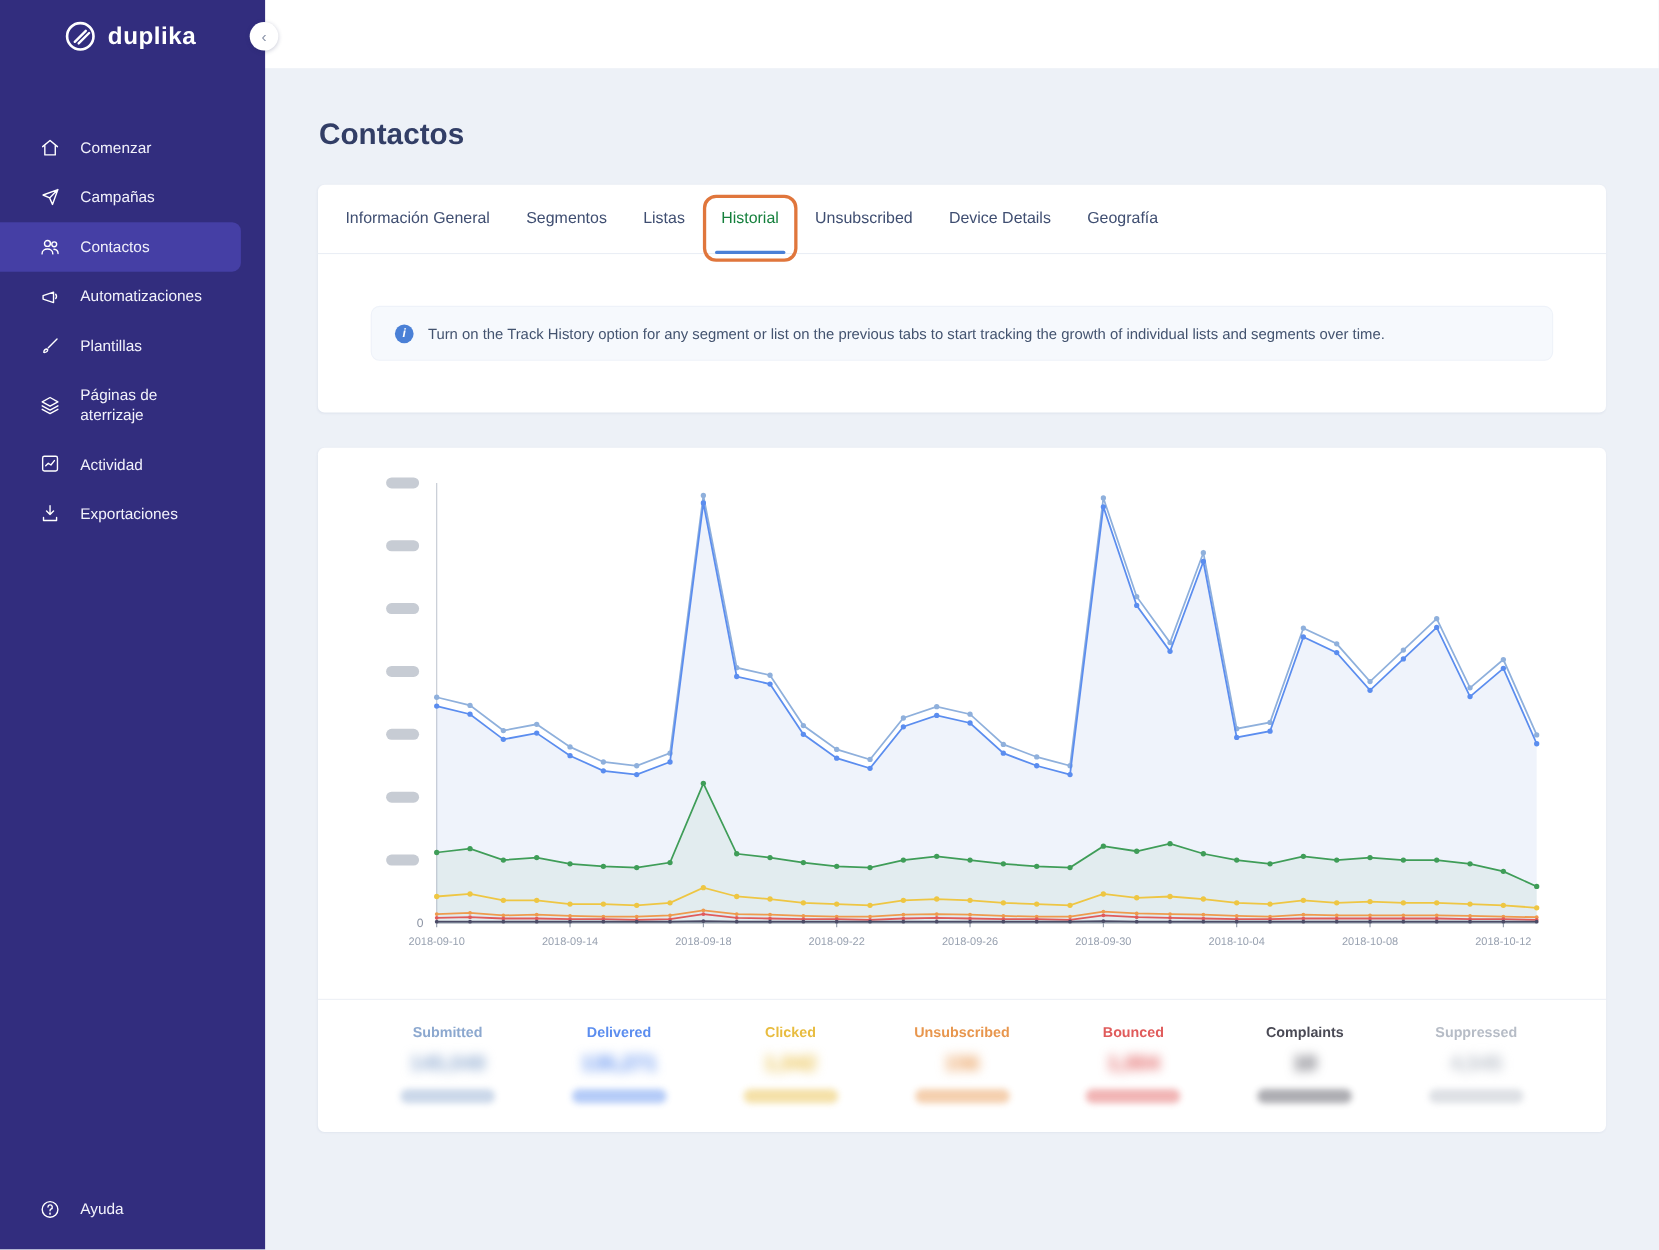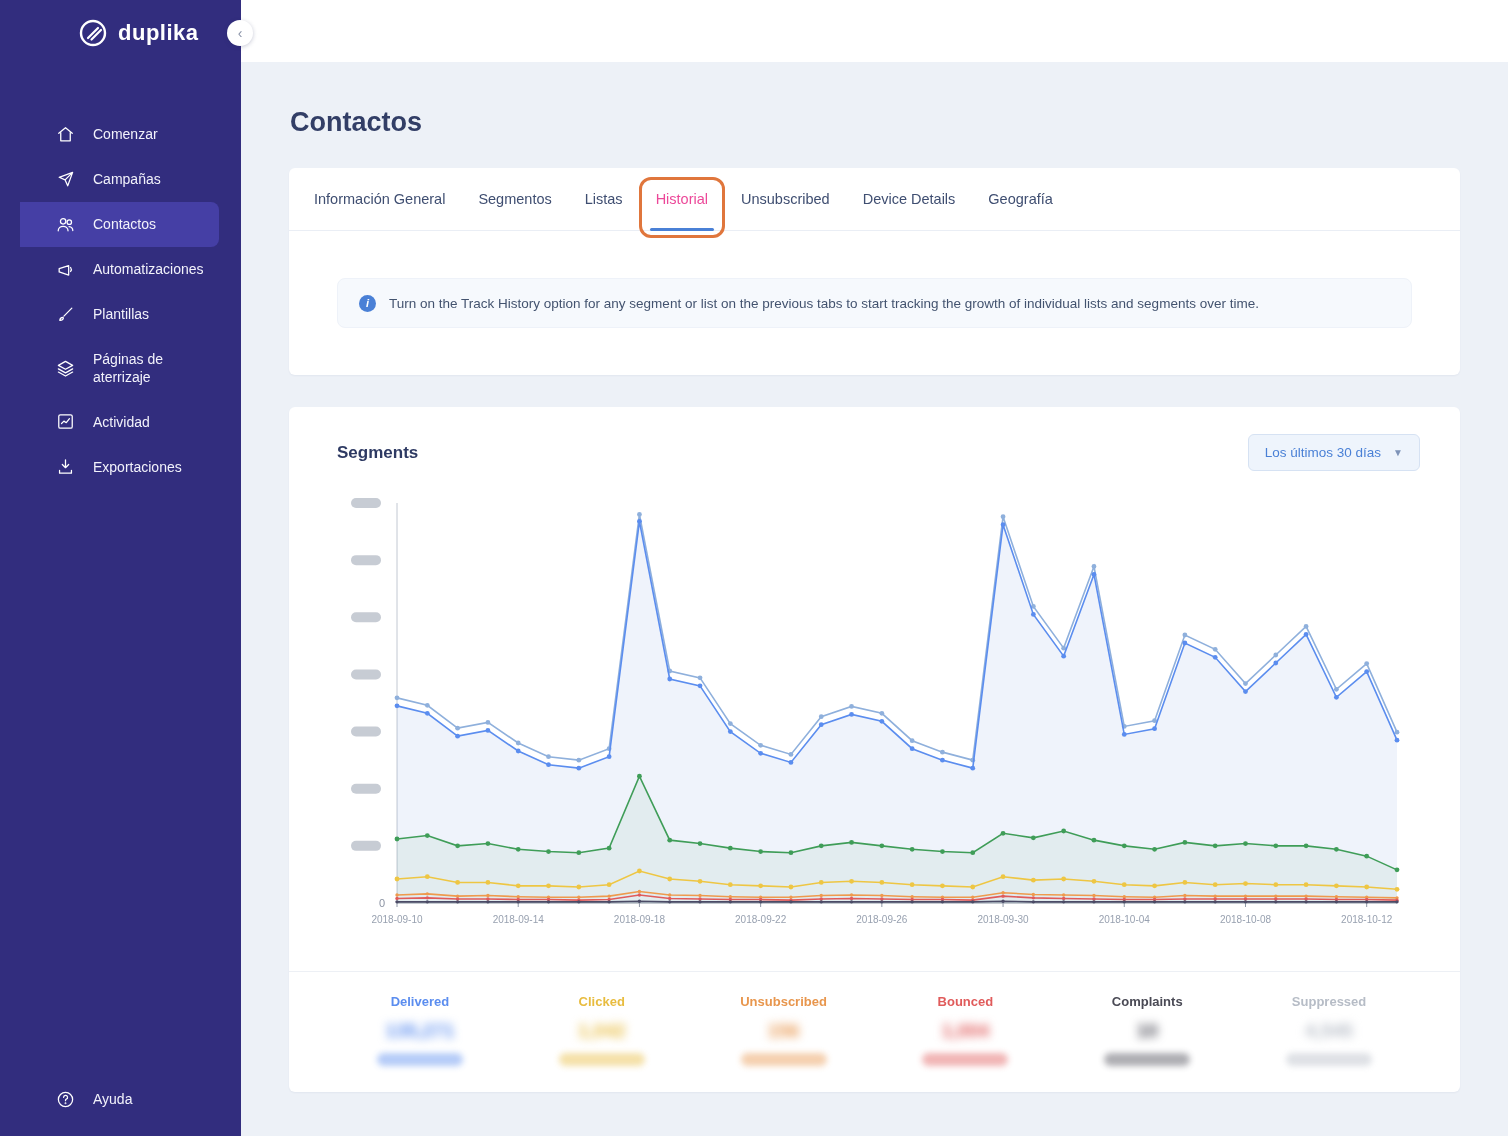--- a/index.html
+++ b/index.html
@@ -11,21 +11,20 @@
     overflow:hidden;
     color:#34406b;
   }
   
   .sidebar {
     position:absolute; left:0; top:0; width:241px; height:1136px;
     background:#322d7e;
     color:#fff;
     display:flex; flex-direction:column;
     z-index:5;
-    padding-left:20px;
   }
   .logo-row { display:flex; align-items:center; gap:10px; padding:18px 0 0 58px; }
   .logo-mark { width:30px; height:30px; }
   .logo-text { font-size:22px; font-weight:700; letter-spacing:.5px; color:#fff; }
   .nav { margin-top:64px; display:flex; flex-direction:column; }
   .nav-item {
     display:flex; align-items:center; gap:18px;
     padding:13px 16px 13px 36px; margin-right:22px;
     font-size:14px; font-weight:500; color:#f2f2fb;
     cursor:pointer; line-height:1.3;
@@ -58,21 +57,21 @@
     border-bottom:1px solid #eaeef5;
     position:relative;
     margin-top:24px;
   }
   .tab {
     position:relative; height:100%;
     display:flex; align-items:center;
     font-size:14.5px; font-weight:500; color:#3f4e71;
     cursor:pointer; white-space:nowrap;
   }
-  .tab.active { color:#ec4899; }
+  .tab.active { color:#15803d; }
   .tab.active::after {
     content:""; position:absolute; left:-6px; right:-6px; bottom:-1px;
     height:3px; background:#4a80d6; border-radius:2px;
   }
   .tab .ring { display:none; }
   .tab.highlighted .ring {
     display:block; position:absolute;
     left:-17px; right:-17px; top:9px; height:61px;
     border:3px solid #e0763c; border-radius:12px;
     pointer-events:none; z-index:3;
@@ -273,27 +272,20 @@
         </div>
       <div class="banner-wrap">
         <div class="banner">
           <span class="info-icon">i</span>
           <span class="banner-text">Turn on the Track History option for any segment or list on the previous tabs to start tracking the growth of individual lists and segments over time.</span>
         </div>
       </div>
     </section>
 
     <section class="card segments-card">
-      <div class="card-head">
-        <div class="card-title">Segments</div>
-        <div class="range-select">
-          <span>Los últimos 30 días</span>
-          <span class="caret">▼</span>
-        </div>
-      </div>
 
       <div class="chart-wrap">
         <svg id="chart" width="1082" height="462" viewBox="0 0 1082 462">
             <defs>
               <filter id="blob-blur" x="-50%" y="-50%" width="200%" height="200%">
                 <feGaussianBlur stddev="1.8"></feGaussianBlur>
               </filter>
             </defs>
             <line x1="64" y1="14" x2="64" y2="414" stroke="#c2c8d2" stroke-width="1"></line>
             <line x1="64" y1="414" x2="1064" y2="414" stroke="#8e97a6" stroke-width="1.2"></line>
@@ -570,20 +562,25 @@
             <circle cx="1003.3939393939394" cy="412.85714285714283" r="1.7" fill="#4b4b66"></circle>
             <circle cx="1033.6969696969697" cy="412.85714285714283" r="1.7" fill="#4b4b66"></circle>
             <circle cx="1064" cy="412.85714285714283" r="1.7" fill="#4b4b66"></circle>
           </svg>
       </div>
 
       <div class="divider"></div>
 
       <div class="stats-row">
 
+          <div class="stat" style="--c: #8ca8cf;">
+            <div class="stat-label">Submitted</div>
+            <div class="stat-value">145,049</div>
+            <div class="stat-pill"></div>
+          </div>
 
           <div class="stat" style="--c: #5b8def;">
             <div class="stat-label">Delivered</div>
             <div class="stat-value">135,271</div>
             <div class="stat-pill"></div>
           </div>
 
 
           <div class="stat" style="--c: #e8bc3f;">
             <div class="stat-label">Clicked</div>

